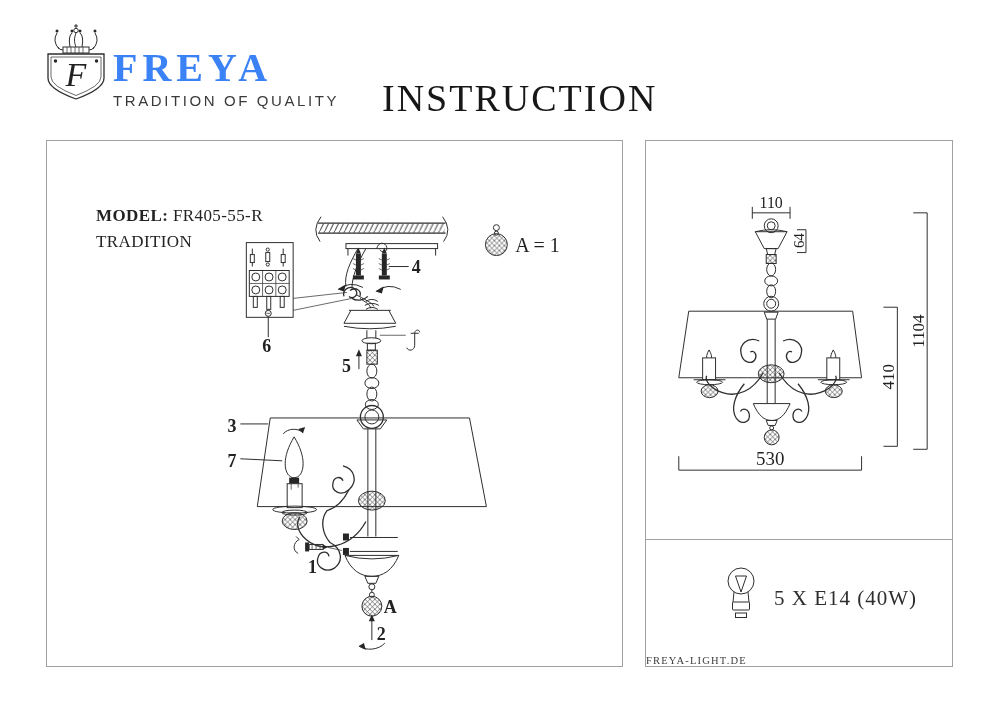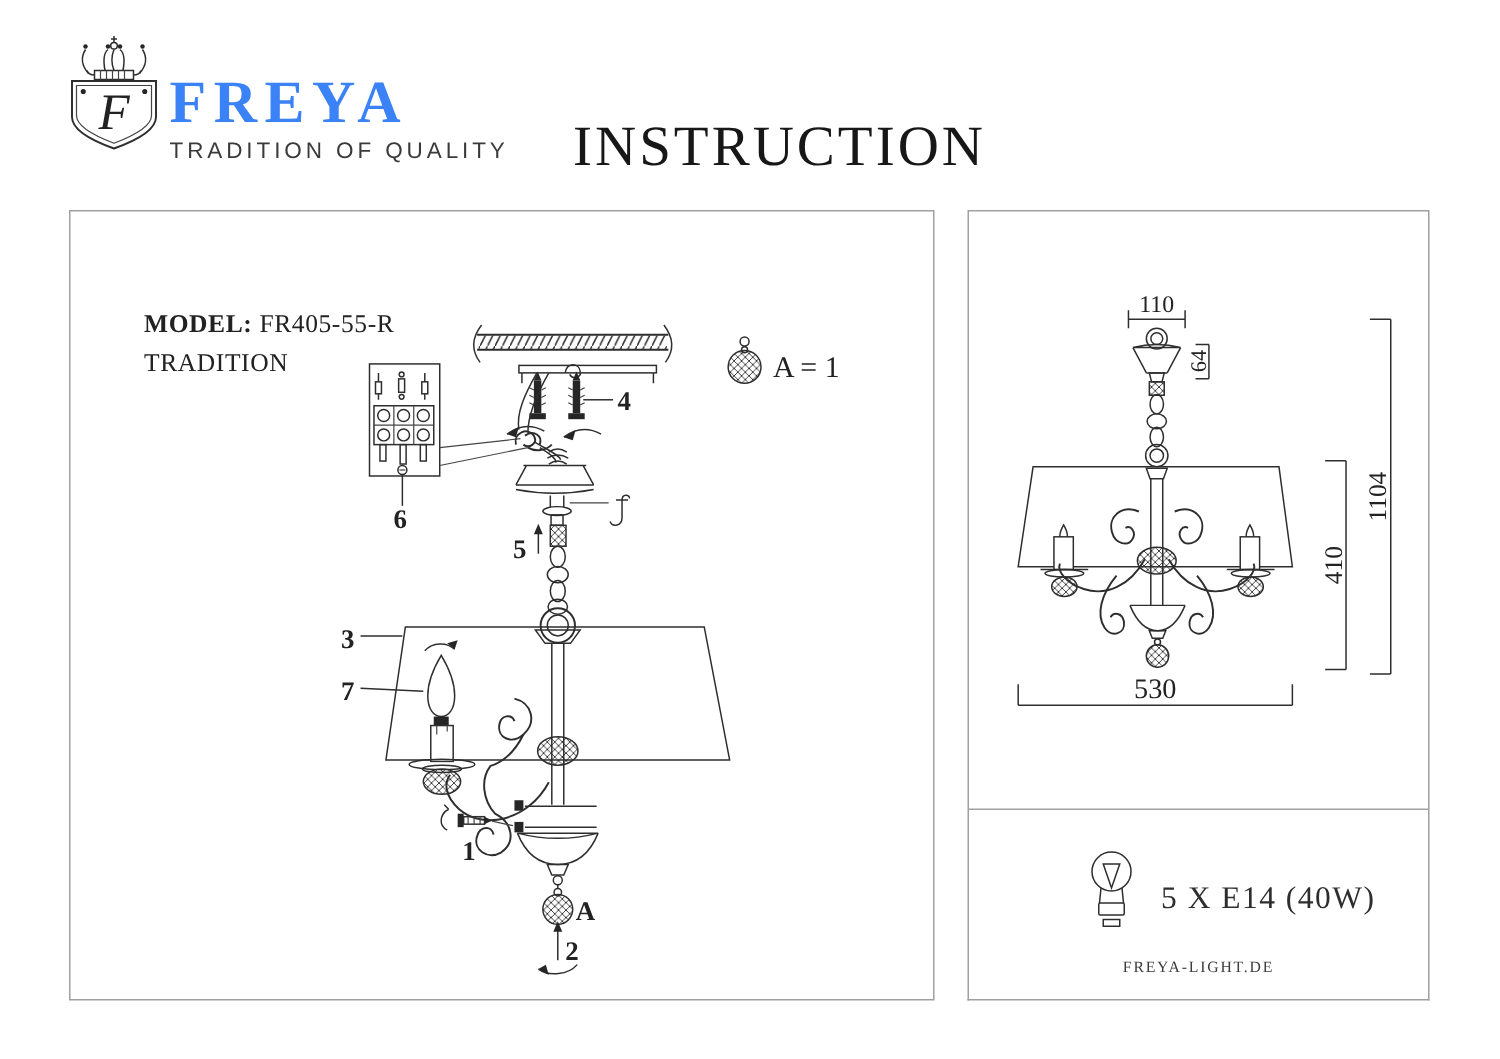--- a/index.html
+++ b/index.html
@@ -19,21 +19,21 @@
   .model-block{position:absolute;left:49px;top:62px;font-size:17px;line-height:26px;letter-spacing:.4px;}
   .model-label{font-weight:bold;}
   .fill-svg{position:absolute;left:0;top:0;width:100%;height:100%;}
   svg text{font-family:"Liberation Serif",serif;fill:#222;}
   .ln{fill:none;stroke:#2e2e2e;stroke-width:1;}
   .ln2{fill:none;stroke:#2e2e2e;stroke-width:1.3;}
   .thin{fill:none;stroke:#444;stroke-width:.8;}
   .blk{fill:#262626;stroke:none;}
   .wht{fill:#fff;stroke:#2e2e2e;stroke-width:1;}
   .lamp-spec{position:absolute;left:128px;top:46px;font-size:21px;letter-spacing:1px;color:#2e2e2e;}
-  .website{position:absolute;left:0;top:100px;width:100%;text-align:center;font-size:10.5px;letter-spacing:1.2px;color:#3c3c3c;}
+  .website{position:absolute;left:0;top:115px;width:100%;text-align:left;font-size:10.5px;letter-spacing:1.2px;color:#3c3c3c;}
   .bulb-svg{position:absolute;left:76px;top:26px;}
 </style>
 </head>
 <body>
 
 <div class="page">
 
   <svg class="logo" width="64" height="82" viewBox="0 0 64 80">
     <g>
       <line class="ln" x1="32" y1="1" x2="32" y2="5"></line>

